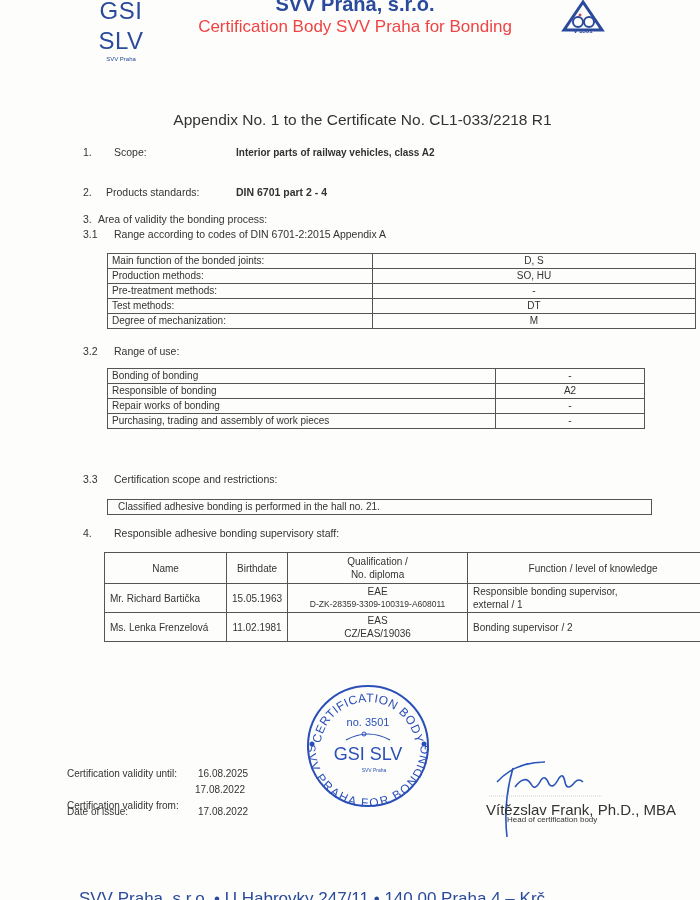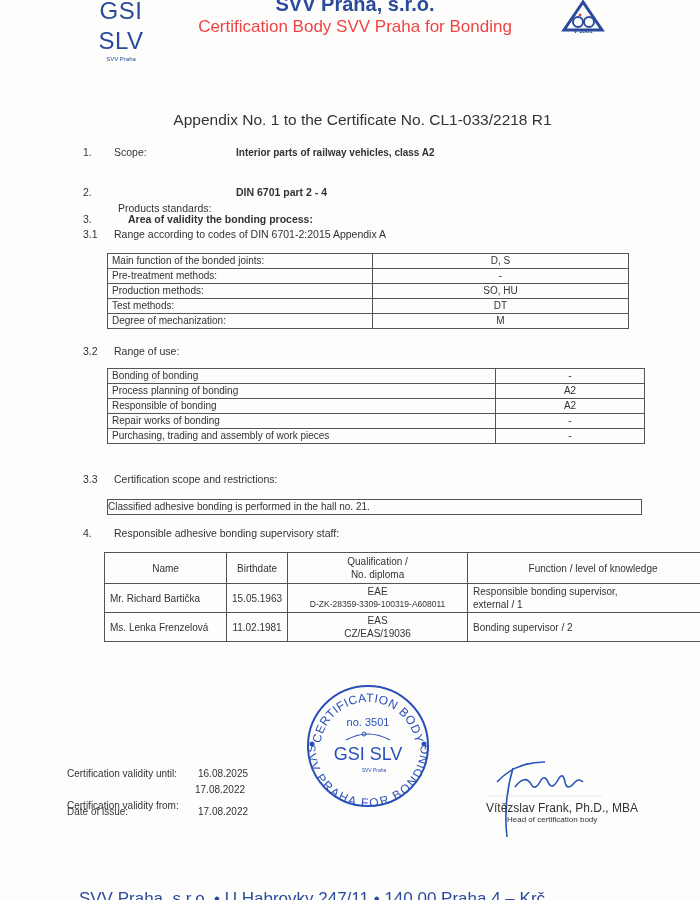--- a/index.html
+++ b/index.html
@@ -29,21 +29,21 @@
   table.grid { border-collapse: collapse; font-size: 10px; color: #333; }
   table.grid td { border: 1px solid #555; padding: 0 4px; height: 14px; line-height: 14px; white-space: nowrap; }
   table.grid td.val { text-align: center; }
 
   table.staff { border-collapse: collapse; font-size: 10px; color: #333; }
   table.staff td, table.staff th { border: 1px solid #555; padding: 0 5px; font-weight: normal; line-height: 13px; }
   table.staff th { text-align: center; height: 30px; }
   table.staff td { height: 28px; }
   table.staff td.c { text-align: center; }
 
-  .restr { left: 107px; top: 499px; width: 533px; height: 14px; border: 1px solid #555; font-size: 10px; line-height: 14px; padding-left: 0; color: #333; }
+  .restr { left: 107px; top: 499px; width: 533px; height: 14px; border: 1px solid #555; font-size: 10px; line-height: 14px; padding-left: 10px; color: #333; }
 
   .foot-row { font-size: 10px; color: #333; }
   .footer { left: 0; top: 889px; width: 624px; text-align: center; font-size: 17px; color: #2a4a9c; }
 </style>
 </head>
 <body>
 
 <div class="abs hdr-logo">
   <div class="big">GSI SLV</div>
   <div class="small">SVV Praha</div>
@@ -58,45 +58,45 @@
 </svg>
 <div class="abs hdr-mark-label">V 3501</div>
 
 <div class="abs title">Appendix No. 1 to the Certificate No. CL1-033/2218 R1</div>
 
 <div class="abs num" style="left:83px;top:146px;">1.</div>
 <div class="abs lbl" style="left:114px;top:146px;">Scope:</div>
 <div class="abs lbl bold" style="left:236px;top:147px;font-size:10px;">Interior parts of railway vehicles, class A2</div>
 
 <div class="abs num" style="left:83px;top:186px;">2.</div>
-<div class="abs lbl" style="left:118px;top:186px;margin-top:16px;">Products standards:</div>
+<div class="abs lbl" style="left:106px;top:186px;">Products standards:</div>
 <div class="abs lbl bold" style="left:236px;top:186px;">DIN 6701 part 2 - 4</div>
 
 <div class="abs num" style="left:83px;top:213px;">3.</div>
-<div class="abs lbl" style="left:128px;top:213px;font-weight:bold;">Area of validity the bonding process:</div>
+<div class="abs lbl" style="left:98px;top:213px;">Area of validity the bonding process:</div>
 <div class="abs num" style="left:83px;top:228px;">3.1</div>
 <div class="abs lbl" style="left:114px;top:228px;">Range according to codes of DIN 6701-2:2015 Appendix A</div>
 
-<table class="abs grid" style="left:107px;top:253px;width:522px;">
+<table class="abs grid" style="left:107px;top:253px;width:589px;">
   <colgroup>
       <col style="width:265px">
       <col>
     </colgroup>
   <tbody>
       <tr>
     <td>Main function of the bonded joints:</td>
     <td class="val">D, S</td>
   </tr>
   <tr>
-    <td>Pre-treatment methods:</td>
-    <td class="val">-</td>
-  </tr>
-  <tr>
     <td>Production methods:</td>
     <td class="val">SO, HU</td>
+  </tr>
+  <tr>
+    <td>Pre-treatment methods:</td>
+    <td class="val">-</td>
   </tr>
   <tr>
     <td>Test methods:</td>
     <td class="val">DT</td>
   </tr>
   <tr>
     <td>Degree of mechanization:</td>
     <td class="val">M</td>
   </tr>
 </tbody>
@@ -107,24 +107,20 @@
 
 <table class="abs grid" style="left:107px;top:368px;width:538px;">
   <colgroup>
       <col style="width:388px">
       <col>
     </colgroup>
   <tbody>
       <tr>
     <td>Bonding of bonding</td>
     <td class="val">-</td>
-  </tr>
-  <tr>
-    <td>Process planning of bonding</td>
-    <td class="val">A2</td>
   </tr>
   <tr>
     <td>Responsible of bonding</td>
     <td class="val">A2</td>
   </tr>
   <tr>
     <td>Repair works of bonding</td>
     <td class="val">-</td>
   </tr>
   <tr>
@@ -209,16 +205,16 @@
 <div class="abs foot-row" style="left:198px;top:768px;">16.08.2025</div>
 <div class="abs foot-row" style="left:67px;top:800px;">Certification validity from:</div>
 <div class="abs foot-row" style="left:195px;top:784px;">17.08.2022</div>
 <div class="abs foot-row" style="left:67px;top:806px;">Date of issue:</div>
 <div class="abs foot-row" style="left:198px;top:806px;">17.08.2022</div>
 
 <svg class="abs" style="left:485px;top:752px;width:120px;height:90px;" viewBox="0 0 120 90">
   <path d="M 12 30 Q 30 10 60 10 M 28 16 Q 18 50 22 85 M 30 35 Q 40 22 46 32 Q 50 40 56 28 Q 60 22 64 32 Q 68 38 74 26 Q 78 20 80 30 Q 82 40 90 30 Q 94 26 98 30" fill="none" stroke="#2a55b8" stroke-width="1.6"></path>
   <line x1="4" y1="44" x2="118" y2="44" stroke="#bbb" stroke-width="0.6" stroke-dasharray="1,1"></line>
 </svg>
-<div class="abs" style="left:486px;top:801px;font-size:12px;color:#333;">Vítězslav Frank, Ph.D., MBA</div>
+<div class="abs" style="left:486px;top:801px;font-size:15px;color:#333;">Vítězslav Frank, Ph.D., MBA</div>
 <div class="abs" style="left:507px;top:815px;font-size:8px;color:#333;">Head of certification body</div>
 
 <div class="abs footer">SVV Praha, s.r.o. • U Habrovky 247/11 • 140 00 Praha 4 – Krč</div>
 
 </body></html>

